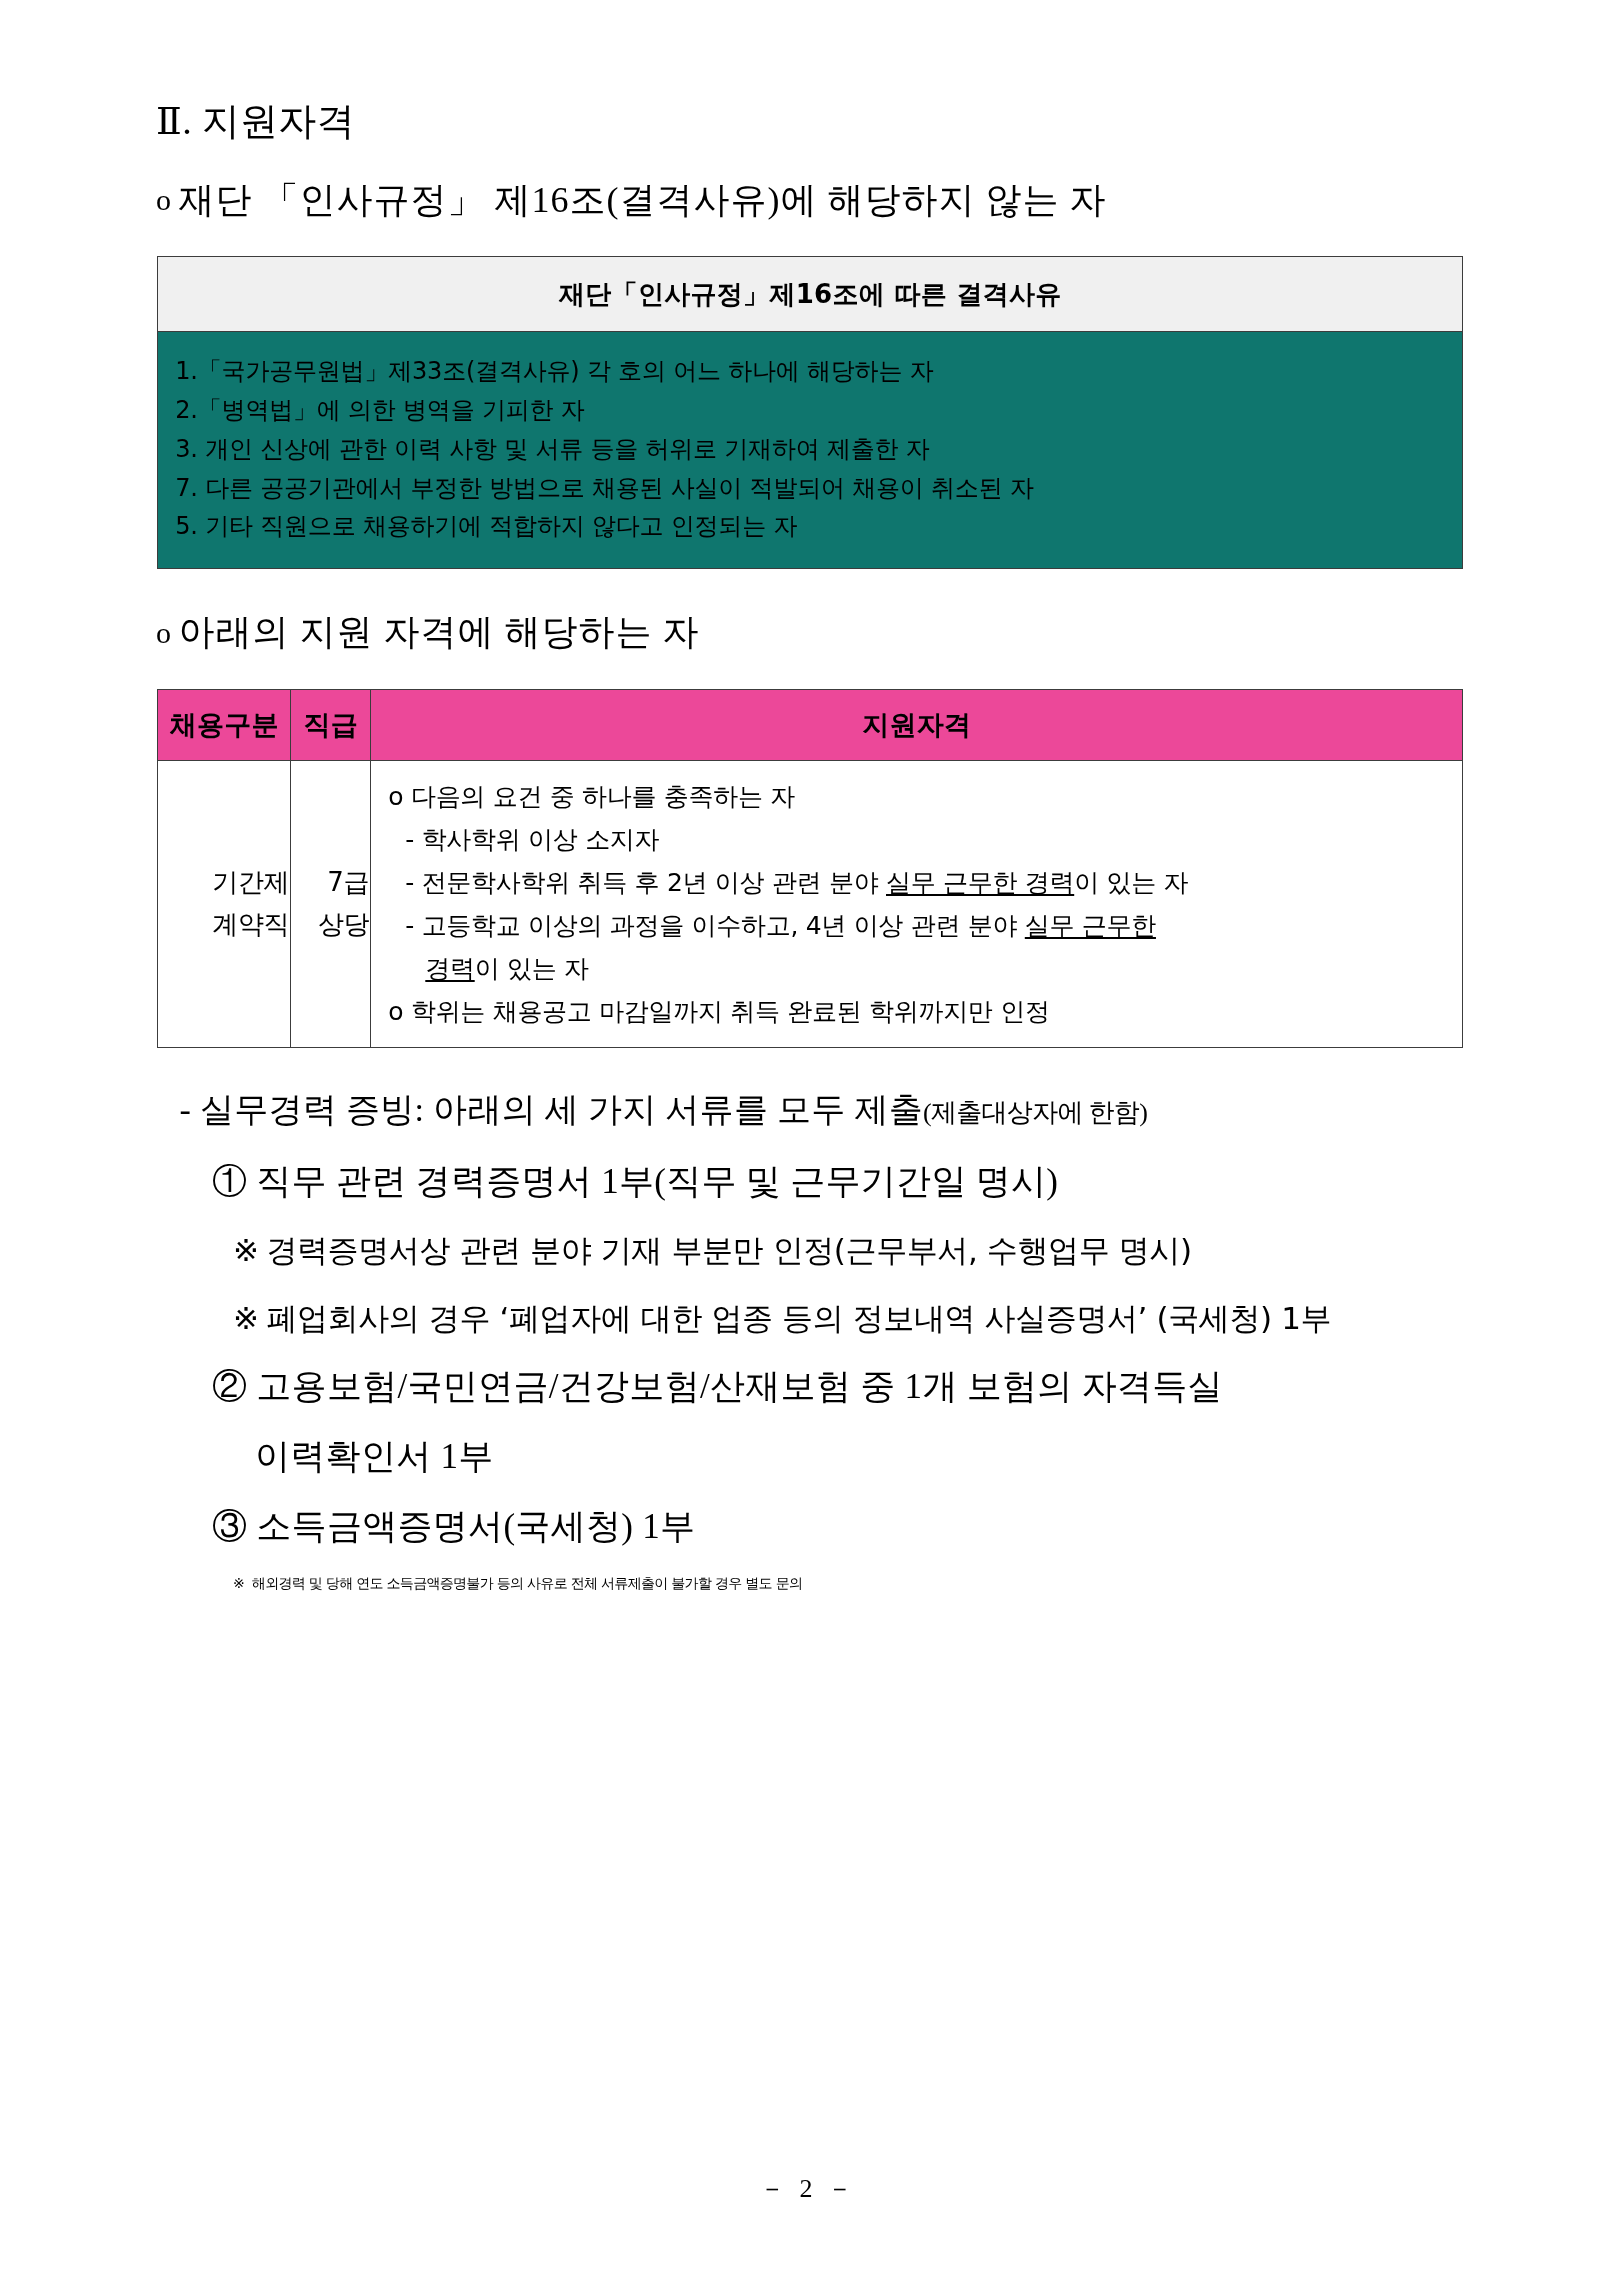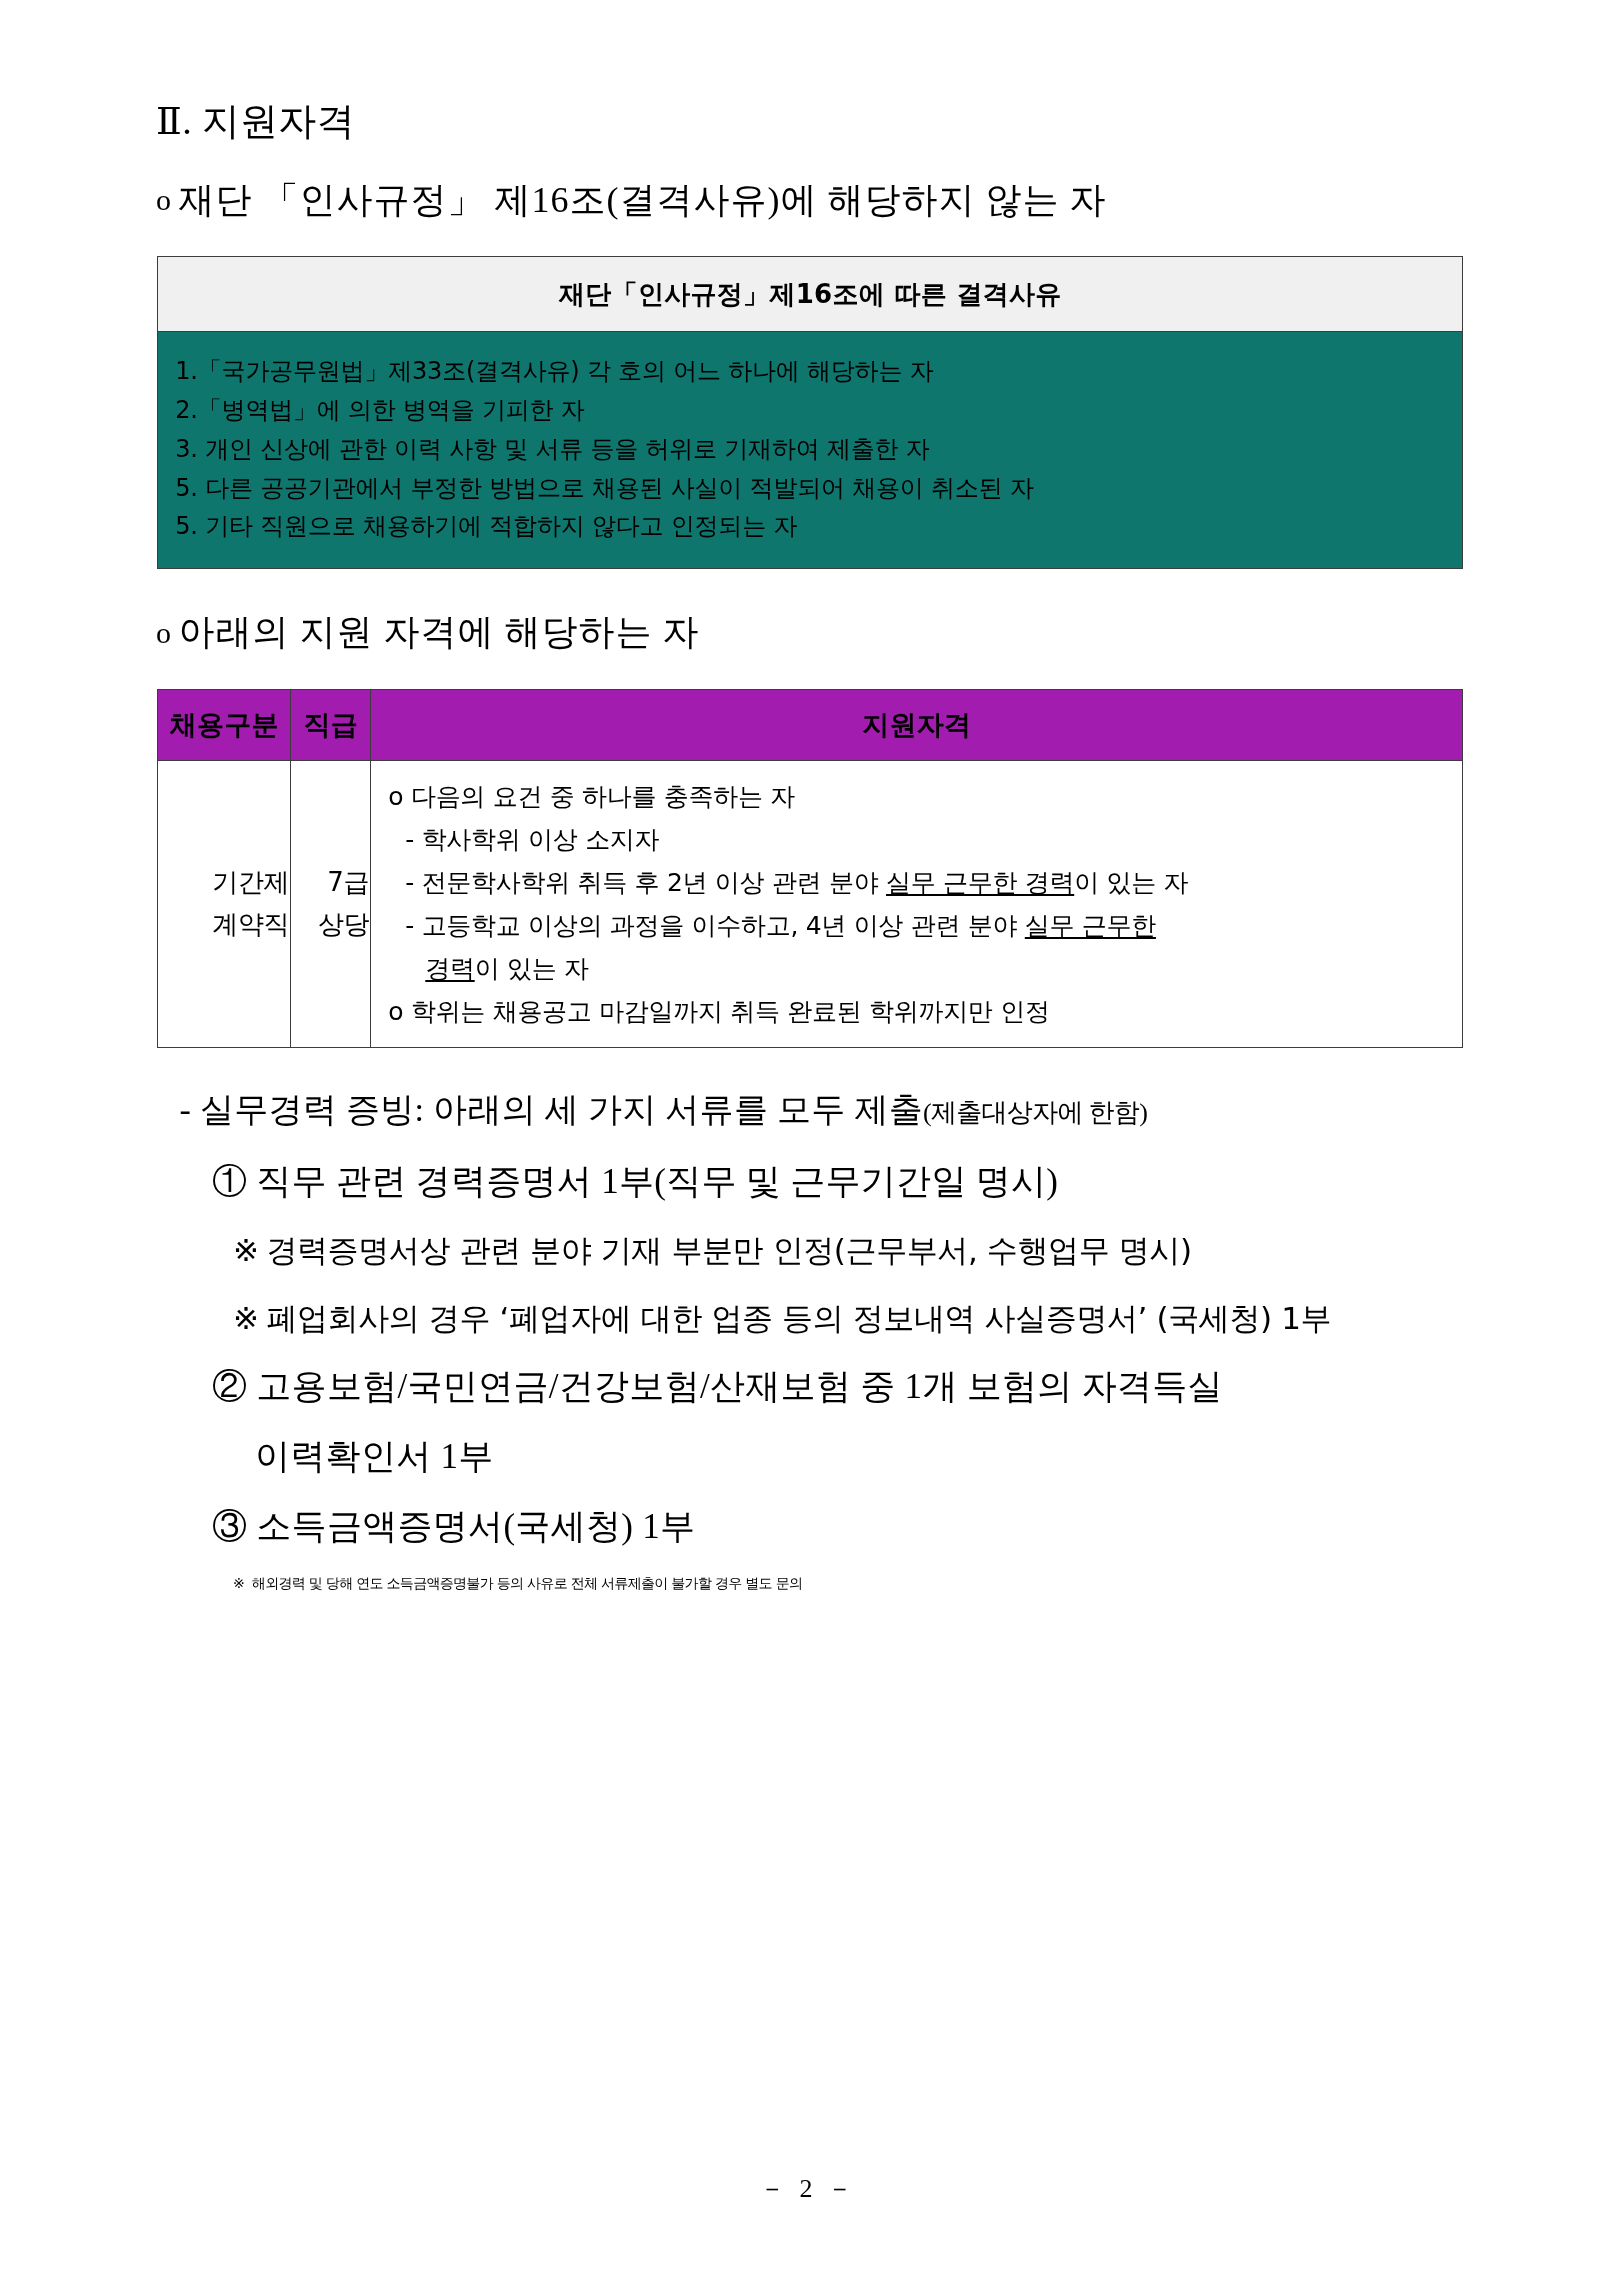--- a/index.html
+++ b/index.html
@@ -96,21 +96,21 @@
     border-collapse: collapse;
     margin: 0 0 0 1.3px;
     table-layout: fixed;
   }
   .qual-table th,
   .qual-table td {
     border: 1.3px solid #3c3c3c;
     vertical-align: middle;
   }
   .qual-table th {
-    background: #a21caf;
+    background: #ec4899;
     font-family: "DejaVu Sans", "Liberation Sans", sans-serif;
     font-weight: bold;
     font-size: 27px;
     height: 68px;
     text-align: center;
     letter-spacing: 0.3px;
   }
   .col-1 { width: 130px; }
   .col-2 { width: 77px; }
   .cell-center {
@@ -204,21 +204,21 @@
       <tbody>
         <tr>
           <td class="hd">재단「인사규정」제16조에 따른 결격사유</td>
         </tr>
         <tr>
           <td class="bd">
             <ol>
               <li>1.「국가공무원법」제33조(결격사유) 각 호의 어느 하나에 해당하는 자</li>
               <li>2.「병역법」에 의한 병역을 기피한 자</li>
               <li>3. 개인 신상에 관한 이력 사항 및 서류 등을 허위로 기재하여 제출한 자</li>
-              <li>5. 다른 공공기관에서 부정한 방법으로 채용된 사실이 적발되어 채용이 취소된 자</li>
+              <li>7. 다른 공공기관에서 부정한 방법으로 채용된 사실이 적발되어 채용이 취소된 자</li>
               <li>5. 기타 직원으로 채용하기에 적합하지 않다고 인정되는 자</li>
             </ol>
           </td>
         </tr>
       </tbody>
     </table>
 
     <div class="spacer-lg"></div>
 
     <p class="bullet-o tight">

